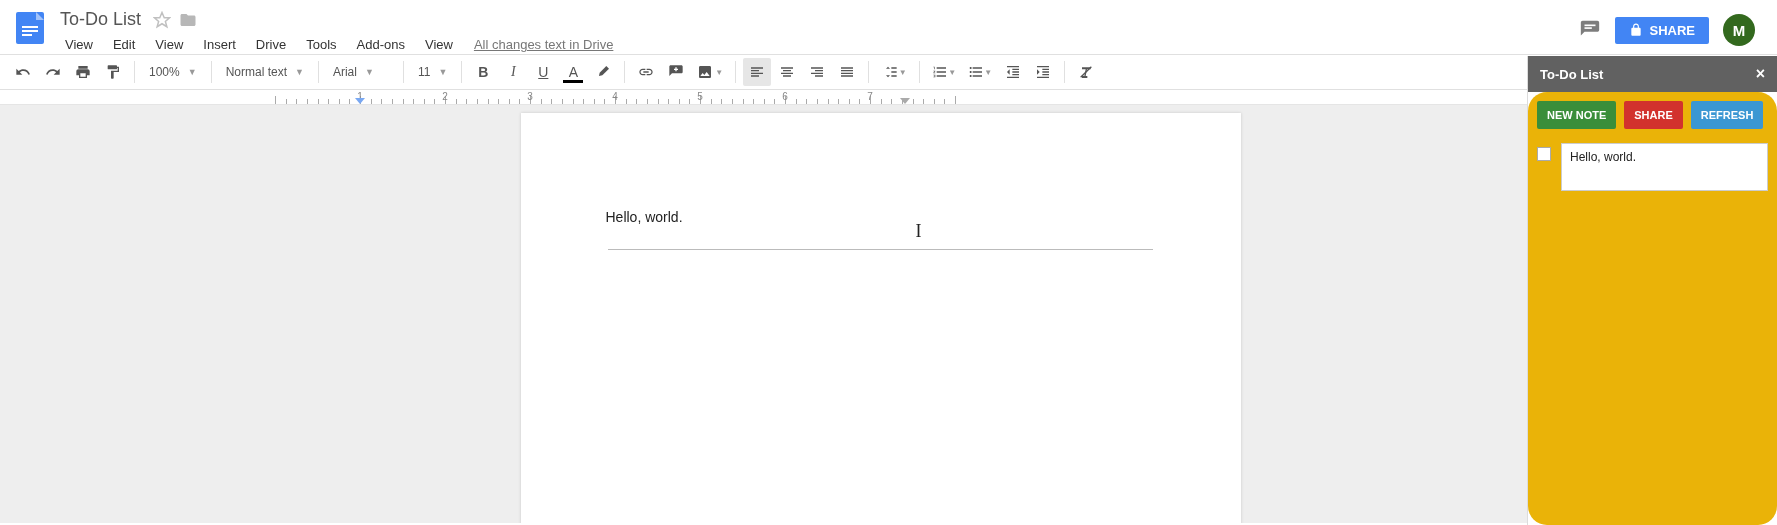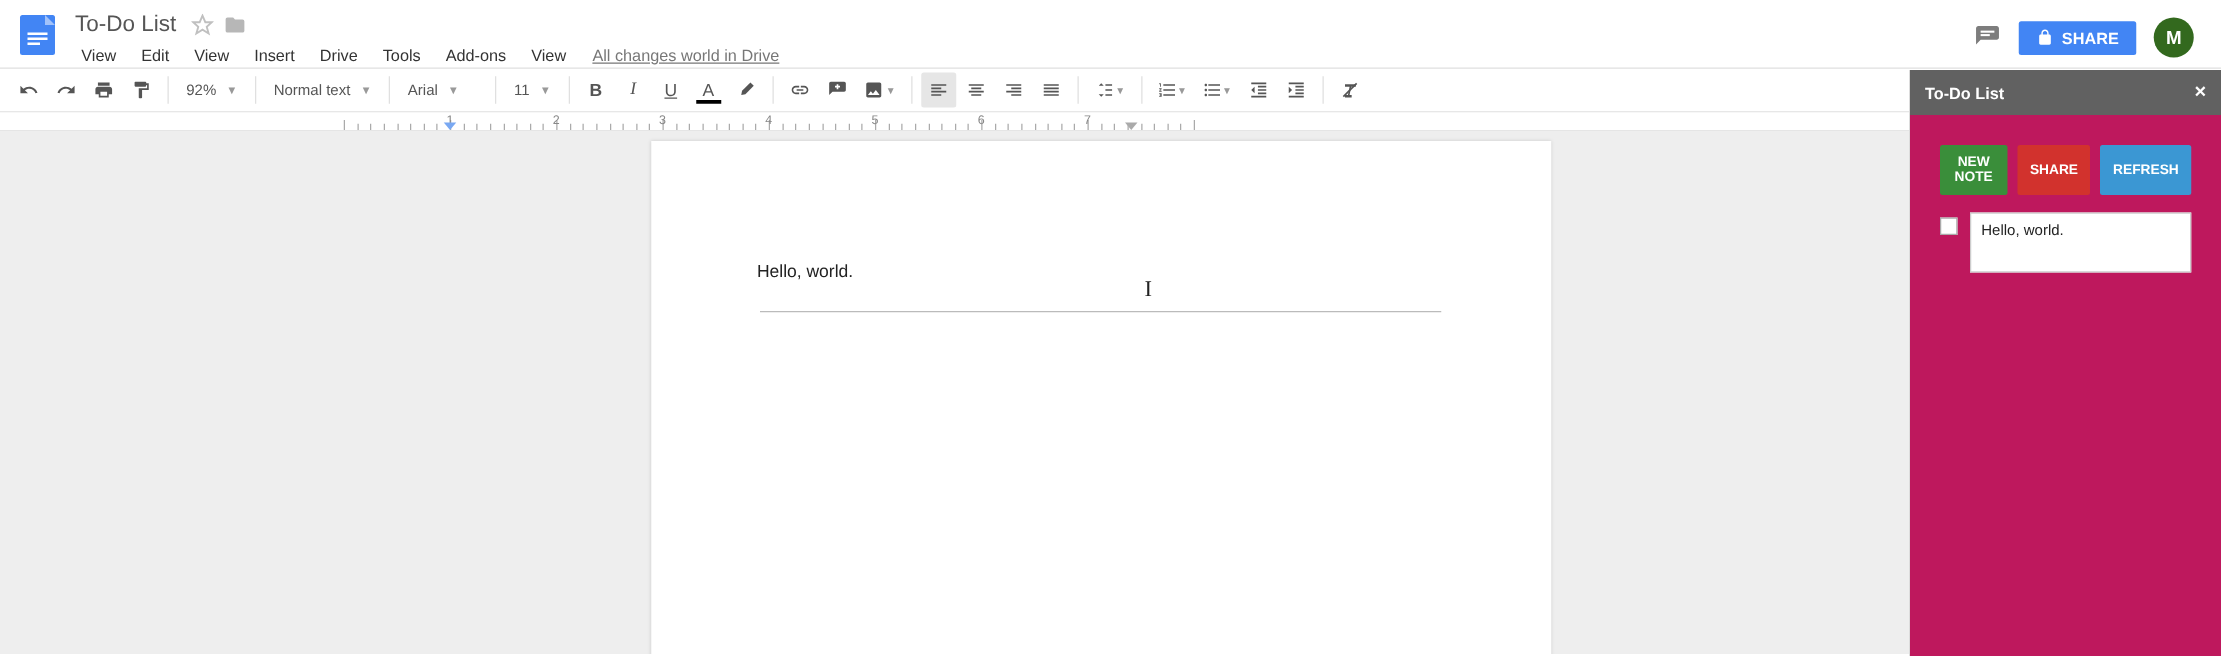--- a/index.html
+++ b/index.html
@@ -54,21 +54,21 @@
   .page-hr { border:none; border-top:1px solid #bbb; margin-top: 24px; margin-left:2px; width:545px;}
   .text-cursor { position:absolute; left: 395px; top: 108px; width:1px; height:18px; }
   .text-cursor::before { content:'I'; font-family: serif; font-size:18px; color:#222;}
   .scrollbar-v { width:16px; background:#f7f7f7; border-left:1px solid #e6e6e6; position:relative;}
   .scroll-thumb { position:absolute; left:3px; right:3px; top:220px; height:24px; background:#c4c4c4; border-radius:2px;}
 
   
   .sidebar { width: 250px; background:#fff; border-left:1px solid #dcdcdc; display:flex; flex-direction:column; position:absolute; right:0; top: 56px; bottom:0;}
   .sidebar-header { height:36px; background:#616161; color:#fff; display:flex; align-items:center; padding:0 12px; font-size:13px; font-weight:bold; justify-content:space-between;}
   .sidebar-close { cursor:pointer; font-size:16px; color:#fff;}
-  .sidebar-body { flex:1; padding: 24px; background:#be185d; overflow:auto;}
+  .sidebar-body { flex:1; padding: 9px; background:#eab308; overflow:auto;border-radius:19px;}
   .sb-btns { display:flex; gap:8px; margin-bottom:14px;}
   .sb-btn { border:none; color:#fff; font-size:11px; font-weight:bold; padding: 8px 10px; cursor:pointer; border-radius:2px;}
   .sb-new { background:#3a8e3a; }
   .sb-del { background:#d2322d; }
   .sb-ref { background:#3b97d3; }
   .note-row { display:flex; align-items:flex-start; gap:10px;}
   .note-check { width:14px; height:14px; border:1px solid #aaa; margin-top:4px; cursor:pointer; background:#fff;}
   .note-box { flex:1; border:1px solid #ccc; min-height:48px; padding:6px 8px; font-size:12px; color:#222; background:#fff;}
 
   svg { display:block; }
@@ -102,21 +102,21 @@
     </div>
     <div class="menubar">
       <span class="menu-item">View</span>
       <span class="menu-item">Edit</span>
       <span class="menu-item">View</span>
       <span class="menu-item">Insert</span>
       <span class="menu-item">Drive</span>
       <span class="menu-item">Tools</span>
       <span class="menu-item">Add-ons</span>
       <span class="menu-item">View</span>
-      <span class="save-status">All changes world in Drive</span>
+      <span class="save-status">All changes text in Drive</span>
     </div>
   </div>
   <div class="header-right">
     <span class="comments-icon">
       <svg width="22" height="22" viewBox="0 0 24 24" fill="#7d7d7d">
           <path d="M20 2H4c-1.1 0-2 .9-2 2v14l4-4h14c1.1 0 2-.9 2-2V4c0-1.1-.9-2-2-2z"></path>
           <rect x="6" y="6" width="12" height="1.8" fill="#fff"></rect>
           <rect x="6" y="9" width="8" height="1.8" fill="#fff"></rect>
         </svg>
     </span>
@@ -146,21 +146,21 @@
         <path d="M19 8H5c-1.66 0-3 1.34-3 3v6h4v4h12v-4h4v-6c0-1.66-1.34-3-3-3zm-3 11H8v-5h8v5zm3-12H5V3h14v4z"></path>
       </svg>
     </div>
   <div class="tb-btn">
       <svg width="16" height="16" viewBox="0 0 24 24" fill="#555">
         <path d="M18 4V3c0-.55-.45-1-1-1H5c-.55 0-1 .45-1 1v4c0 .55.45 1 1 1h12c.55 0 1-.45 1-1V6h1v4H9v11c0 .55.45 1 1 1h2c.55 0 1-.45 1-1v-9h8V4h-3z"></path>
       </svg>
     </div>
   <div class="tb-sep"></div>
   <div class="tb-combo">
-      <span>92%</span>
+      <span>100%</span>
       <span class="caret">▼</span>
     </div>
   <div class="tb-sep"></div>
   <div class="tb-combo wide">
       <span>Normal text</span>
       <span class="caret">▼</span>
     </div>
   <div class="tb-sep"></div>
   <div class="tb-combo wide">
       <span>Arial</span>

